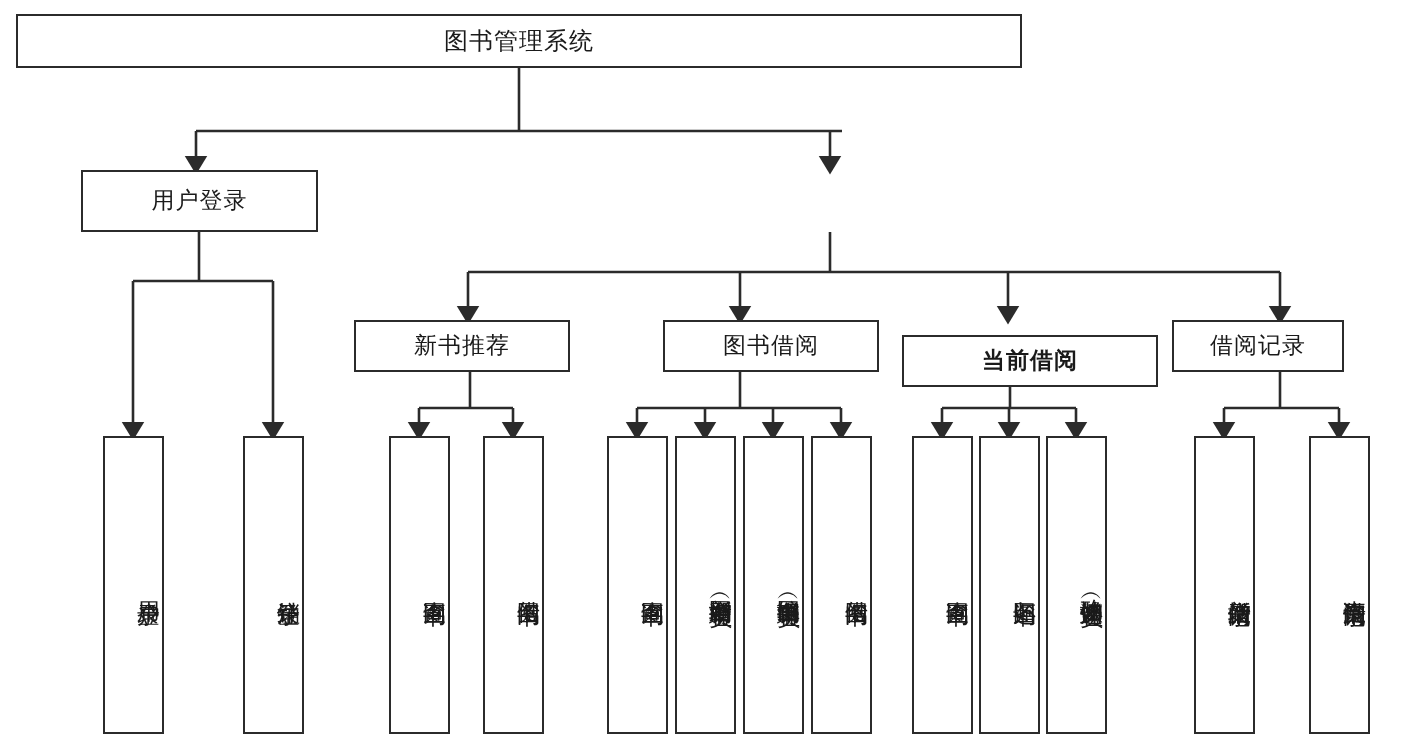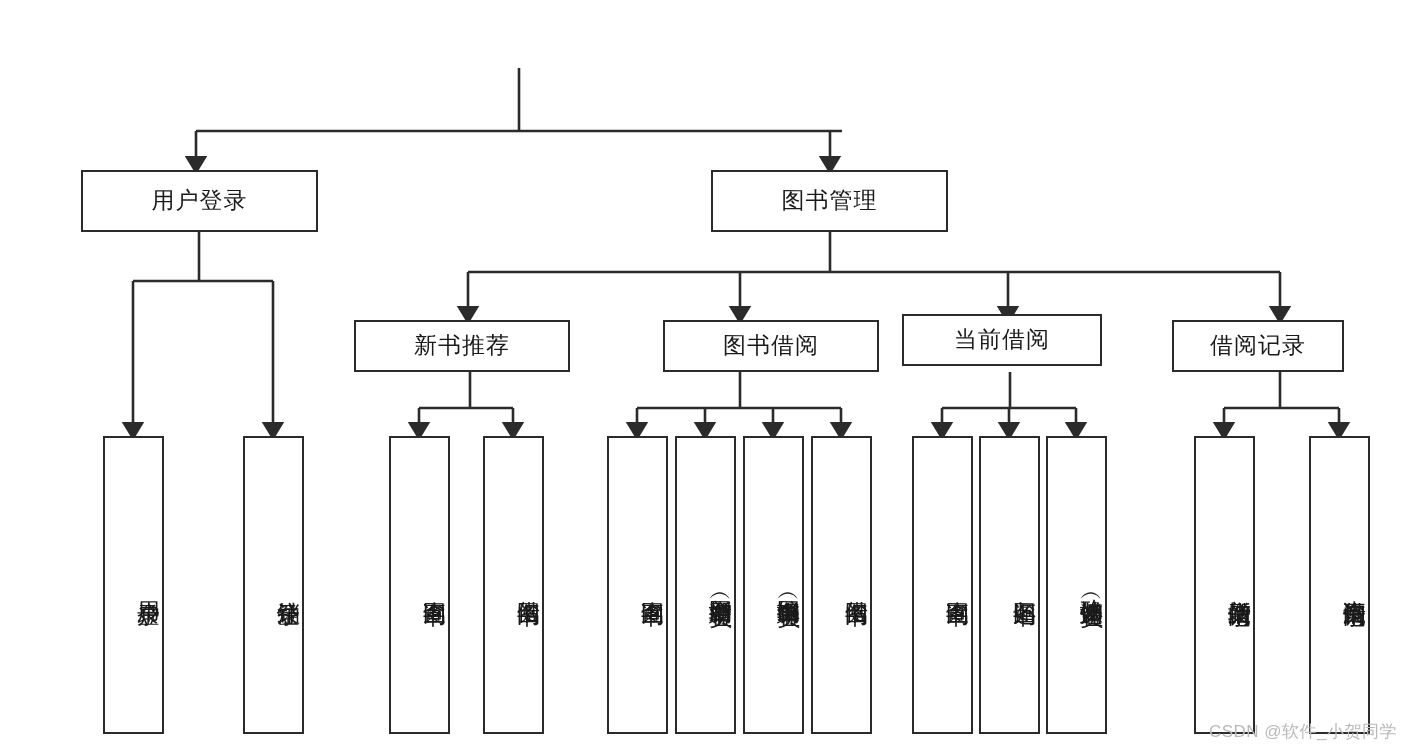--- a/index.html
+++ b/index.html
@@ -65,35 +65,35 @@
       <path d="M1009,408 L1009,430" marker-end="url(#arrow)"></path>
       <path d="M1076,408 L1076,430" marker-end="url(#arrow)"></path>
 
       <path d="M1280,372 L1280,408"></path>
       <path d="M1224,408 L1339,408"></path>
       <path d="M1224,408 L1224,430" marker-end="url(#arrow)"></path>
       <path d="M1339,408 L1339,430" marker-end="url(#arrow)"></path>
     </g>
   </svg>
 
+  <div class="node horiz root" style="left:16px;top:14px;width:1006px;height:54px;">
+    <span>图书管理系统</span>
+  </div>
 
   <div class="node horiz" style="left:81px;top:170px;width:237px;height:62px;">
     <span>用户登录</span>
-  </div>
-  <div class="node horiz" style="left:711px;top:170px;width:237px;height:62px;">
-    <span>图书管理</span>
   </div>
 
   <div class="node horiz" style="left:354px;top:320px;width:216px;height:52px;justify-content:center;">
     <span>新书推荐</span>
   </div>
   <div class="node horiz" style="left:632px;top:320px;width:216px;height:52px;margin-left:31px;">
     <span>图书借阅</span>
   </div>
-  <div class="node horiz" style="left:902px;top:314px;width:200px;height:52px;">
+  <div class="node horiz" style="left:902px;top:335px;width:256px;height:52px;font-weight:bold;">
     <span>当前借阅</span>
   </div>
   <div class="node horiz" style="left:1172px;top:320px;width:172px;height:52px;">
     <span>借阅记录</span>
   </div>
 
   <div class="node vert" style="left:103px;top:436px;width:61px;height:298px;">
     <span>用户登录</span>
   </div>
   <div class="node vert" style="left:243px;top:436px;width:61px;height:298px;">
@@ -130,15 +130,14 @@
     <span>确认归还（管理员）</span>
   </div>
 
   <div class="node vert" style="left:1194px;top:436px;width:61px;height:298px;">
     <span>新增借阅记录</span>
   </div>
   <div class="node vert" style="left:1309px;top:436px;width:61px;height:298px;">
     <span>查询借阅记录</span>
   </div>
 
-  <div id="watermark">CSDN @软件_小贺同学</div>
 
 </div>
 
 </body></html>

